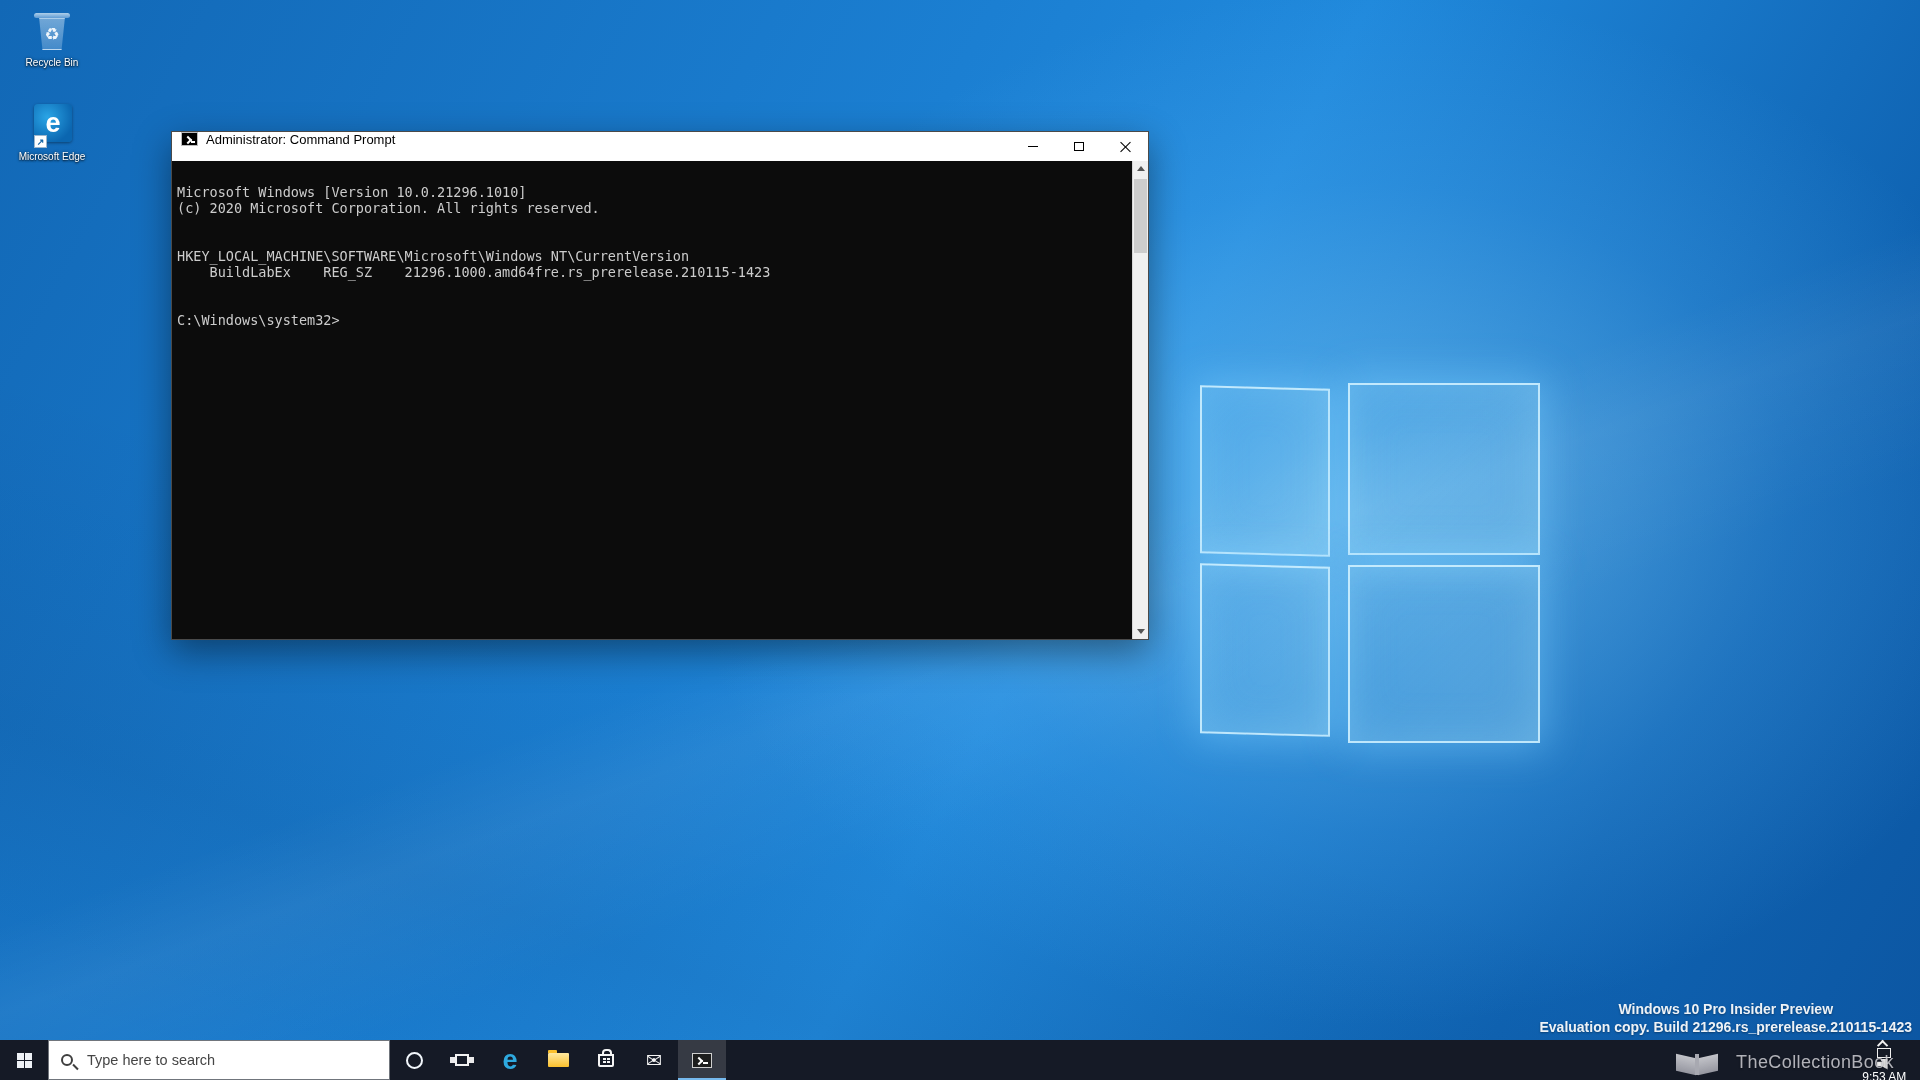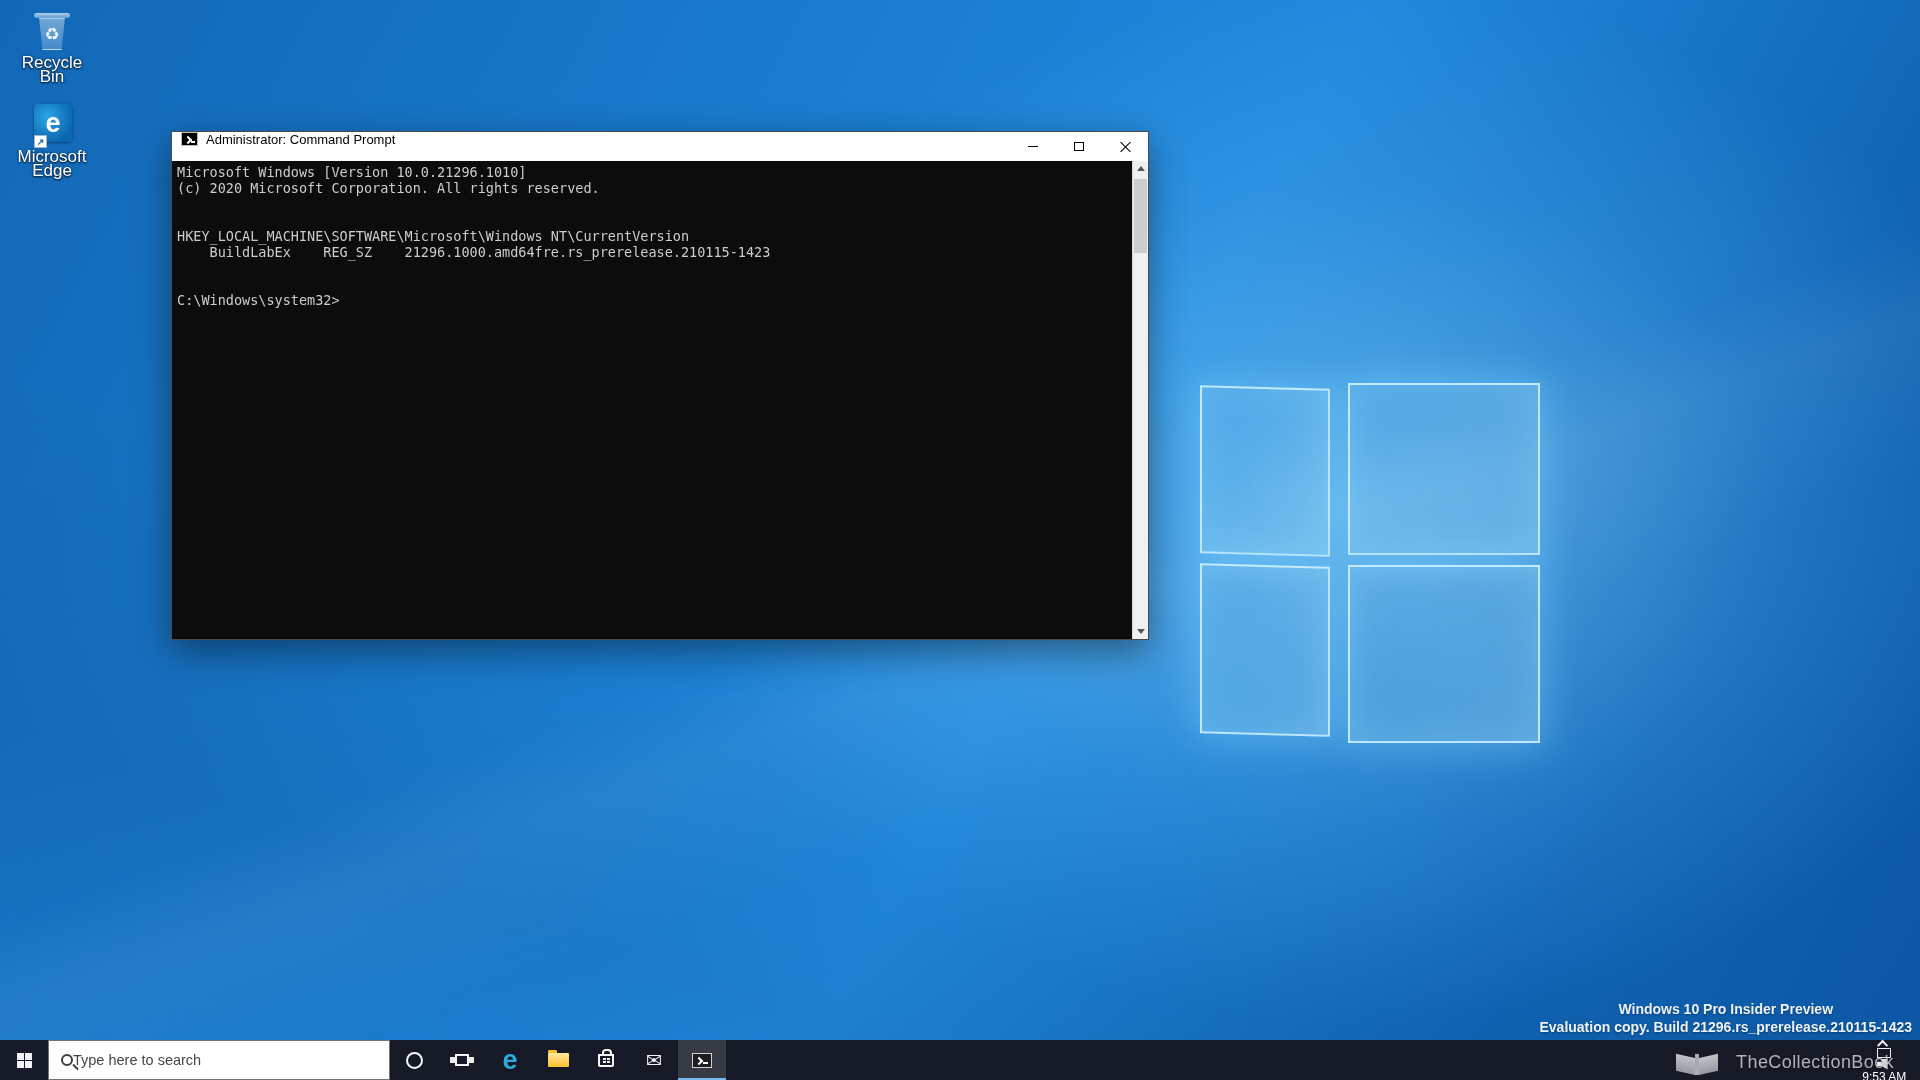--- a/index.html
+++ b/index.html
@@ -28,21 +28,21 @@
   }
   .pane.tl { left:0;   top:4px;   width:130px; height:168px; transform:skewY(1.5deg); }
   .pane.tr { left:148px; top:0;   width:192px; height:172px; }
   .pane.bl { left:0;   top:182px; width:130px; height:170px; transform:skewY(1.5deg); }
   .pane.br { left:148px; top:182px; width:192px; height:178px; }
 
   
   .desktop-icon { position:absolute; width:88px; text-align:center; cursor:default; }
   .desktop-icon .ico { width:42px; height:42px; margin:0 auto 4px auto; position:relative; }
   .icon-label {
-    color:#fff; font-size:17px; line-height:14px;
+    color:#fff; font-size:10px; line-height:14px;
     text-shadow:0 1px 2px rgba(0,0,0,.85), 0 0 3px rgba(0,0,0,.5);
   }
   .di-recycle { left:8px; top:10px; }
   .bin-body {
     position:absolute; left:7px; top:8px; width:28px; height:32px;
     background:linear-gradient(180deg, rgba(225,240,252,.45), rgba(160,200,235,.35));
     border:1px solid rgba(240,250,255,.6);
     clip-path:polygon(4% 0, 96% 0, 84% 100%, 16% 100%);
     display:flex; align-items:center; justify-content:center;
   }
@@ -101,21 +101,21 @@
   .win-controls { margin-left:auto; display:flex; height:100%; }
   .win-btn { width:46px; height:100%; display:flex; align-items:center; justify-content:center; background:#fff; border:none; cursor:default; }
   .g-min { width:10px; height:1px; background:#000; display:block; }
   .g-max { width:10px; height:9px; border:1px solid #000; display:block; }
   .g-close { width:12px; height:12px; position:relative; display:block; }
   .g-close::before, .g-close::after { content:""; position:absolute; left:5.5px; top:-1px; width:1px; height:14px; background:#000; }
   .g-close::before { transform:rotate(45deg); }
   .g-close::after  { transform:rotate(-45deg); }
 
   .console { flex:1; background:#0c0c0c; position:relative; overflow:hidden;
-    padding:3px 22px 0 5px;
+    padding:23px 22px 0 5px;
     font-family:"DejaVu Sans Mono", monospace; font-size:13.5px; line-height:16px; color:#cccccc; }
   .console-line { height:16px; white-space:pre; }
 
   .scrollbar { position:absolute; top:0; right:0; bottom:0; width:16px; background:#f0f0f0; border-left:1px solid #d8d8d8; }
   .sb-arrow { position:absolute; left:0; width:100%; height:15px; display:flex; align-items:center; justify-content:center; }
   .sb-arrow.up   { top:0; }
   .sb-arrow.down { bottom:0; }
   .tri-up   { width:0; height:0; border-left:4px solid transparent; border-right:4px solid transparent; border-bottom:5px solid #555; }
   .tri-down { width:0; height:0; border-left:4px solid transparent; border-right:4px solid transparent; border-top:5px solid #555; }
   .sb-thumb { position:absolute; left:1px; right:1px; top:18px; height:74px; background:#cdcdcd; }
@@ -126,21 +126,21 @@
     background:#151a26; display:flex; align-items:stretch;
   }
   .tb-btn { width:48px; height:100%; display:flex; align-items:center; justify-content:center; position:relative; }
   .tb-btn.active { background:rgba(255,255,255,.14); box-shadow:inset 0 -2px 0 #76b9ed; }
 
   .start-logo { display:grid; grid-template-columns:7px 7px; grid-template-rows:7px 7px; gap:1px; }
   .start-logo span { background:#eef2f7; }
 
   .searchbox {
     width:342px; height:100%; background:#fff; border:1px solid #70757c;
-    display:flex; align-items:center; padding-left:12px; gap:0;
+    display:flex; align-items:center; padding-left:12px; gap:14px;
   }
   .mag { width:12px; height:12px; border:2px solid #3f3f3f; border-radius:50%; position:relative; flex:0 0 auto; }
   .mag::after { content:""; position:absolute; left:9px; top:10px; width:7px; height:2px; background:#3f3f3f; transform:rotate(45deg); }
   .search-input { border:none; outline:none; background:transparent; font-size:14.5px; color:#222; width:280px;
     font-family:"Liberation Sans", sans-serif; }
   .search-input::placeholder { color:#454545; opacity:1; }
 
   .cortana-ring { width:17px; height:17px; border:2px solid #f2f7fc; border-radius:50%; }
   .taskview-sq { width:14px; height:12px; border:2px solid #f2f2f2;
     box-shadow:-8px 0 0 -3px rgba(245,245,245,.95), 8px 0 0 -3px rgba(245,245,245,.95); }

